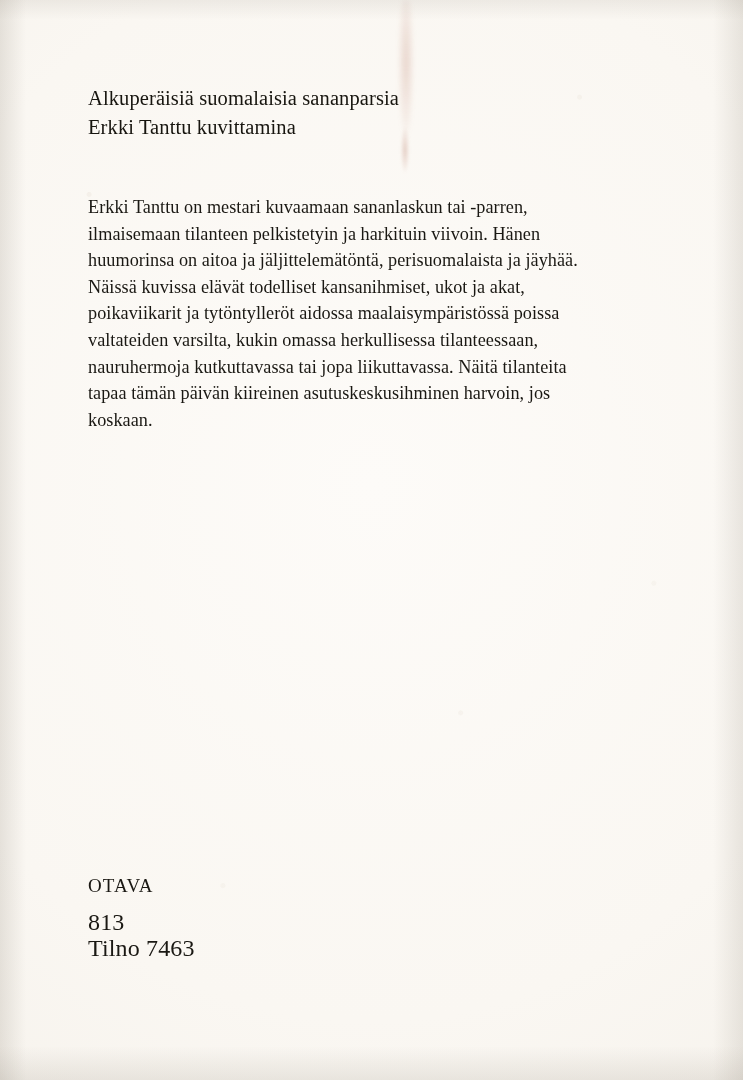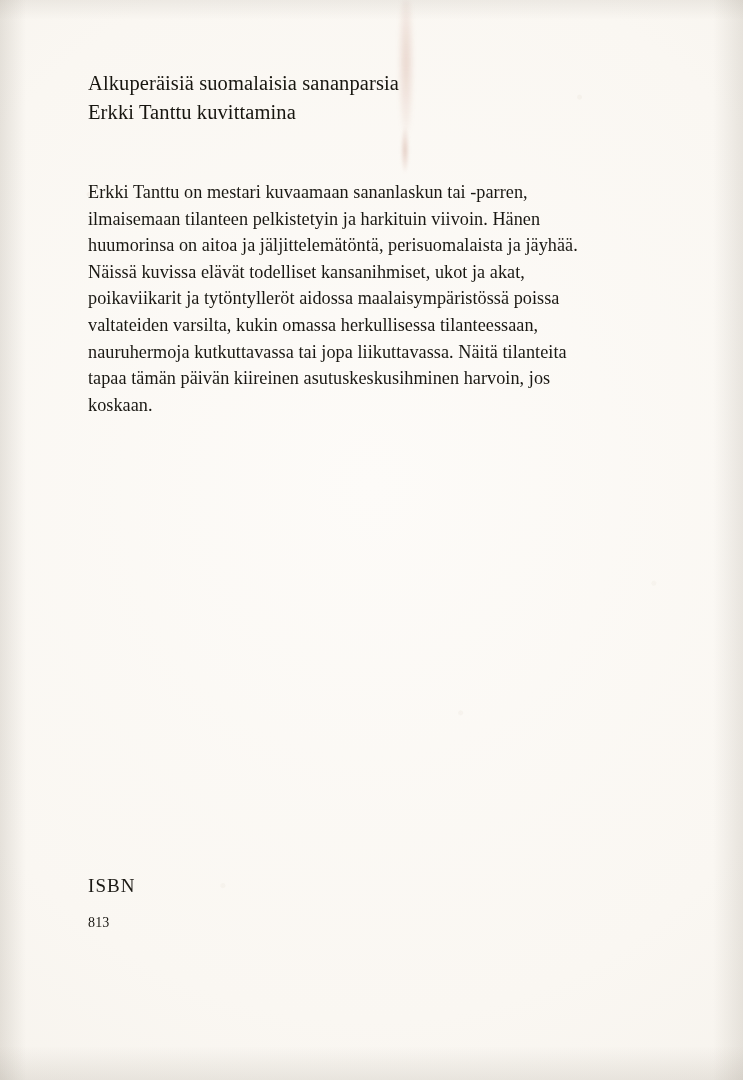--- a/index.html
+++ b/index.html
@@ -84,21 +84,21 @@
   .edge-shade-top {
     position: absolute;
     left: 0; right: 0; top: 0; height: 20px;
     background: linear-gradient(to bottom, rgba(120,110,95,0.10), rgba(120,110,95,0));
     pointer-events: none;
   }
 
   .content {
     position: absolute;
     left: 88px;
-    top: 69px;
+    top: 84px;
     width: 530px;
   }
 
   .title-block {
     margin: 0 0 0 0;
   }
   .title-line {
     font-size: 20.5px;
     line-height: 29px;
     letter-spacing: 0.1px;
@@ -125,21 +125,21 @@
     width: 400px;
   }
   .publisher {
     font-size: 19px;
     line-height: 26px;
     letter-spacing: 1.1px;
     color: #1a1813;
     margin-bottom: 11px;
   }
   .codes div {
-    font-size: 14px;
+    font-size: 24px;
     line-height: 25.5px;
     letter-spacing: 0.15px;
     color: #1a1813;
   }
 </style>
 </head>
 <body>
 
 <div class="page">
 
@@ -158,19 +158,20 @@
       <div class="title-line">Erkki Tanttu kuvittamina</div>
     </div>
 
     <div class="blurb">
       <p>Erkki Tanttu on mestari kuvaamaan sananlaskun tai -parren, ilmaisemaan tilanteen pelkistetyin ja harkituin viivoin. Hänen huumorinsa on aitoa ja jäljittelemätöntä, perisuomalaista ja jäyhää. Näissä kuvissa elävät todelliset kansanihmiset, ukot ja akat, poikaviikarit ja tytöntylleröt aidossa maalaisympäristössä poissa valtateiden varsilta, kukin omassa herkullisessa tilanteessaan, nauruhermoja kutkuttavassa tai jopa liikuttavassa. Näitä tilanteita tapaa tämän päivän kiireinen asutuskeskusihminen harvoin, jos koskaan.</p>
     </div>
 
   </div>
 
   <div class="colophon">
-    <div class="publisher">ISBN</div>
+    <div class="publisher">OTAVA</div>
     <div class="codes">
       <div>813</div>
+      <div>Tilno 7463</div>
     </div>
   </div>
 
 </div>
 
 </body></html>

